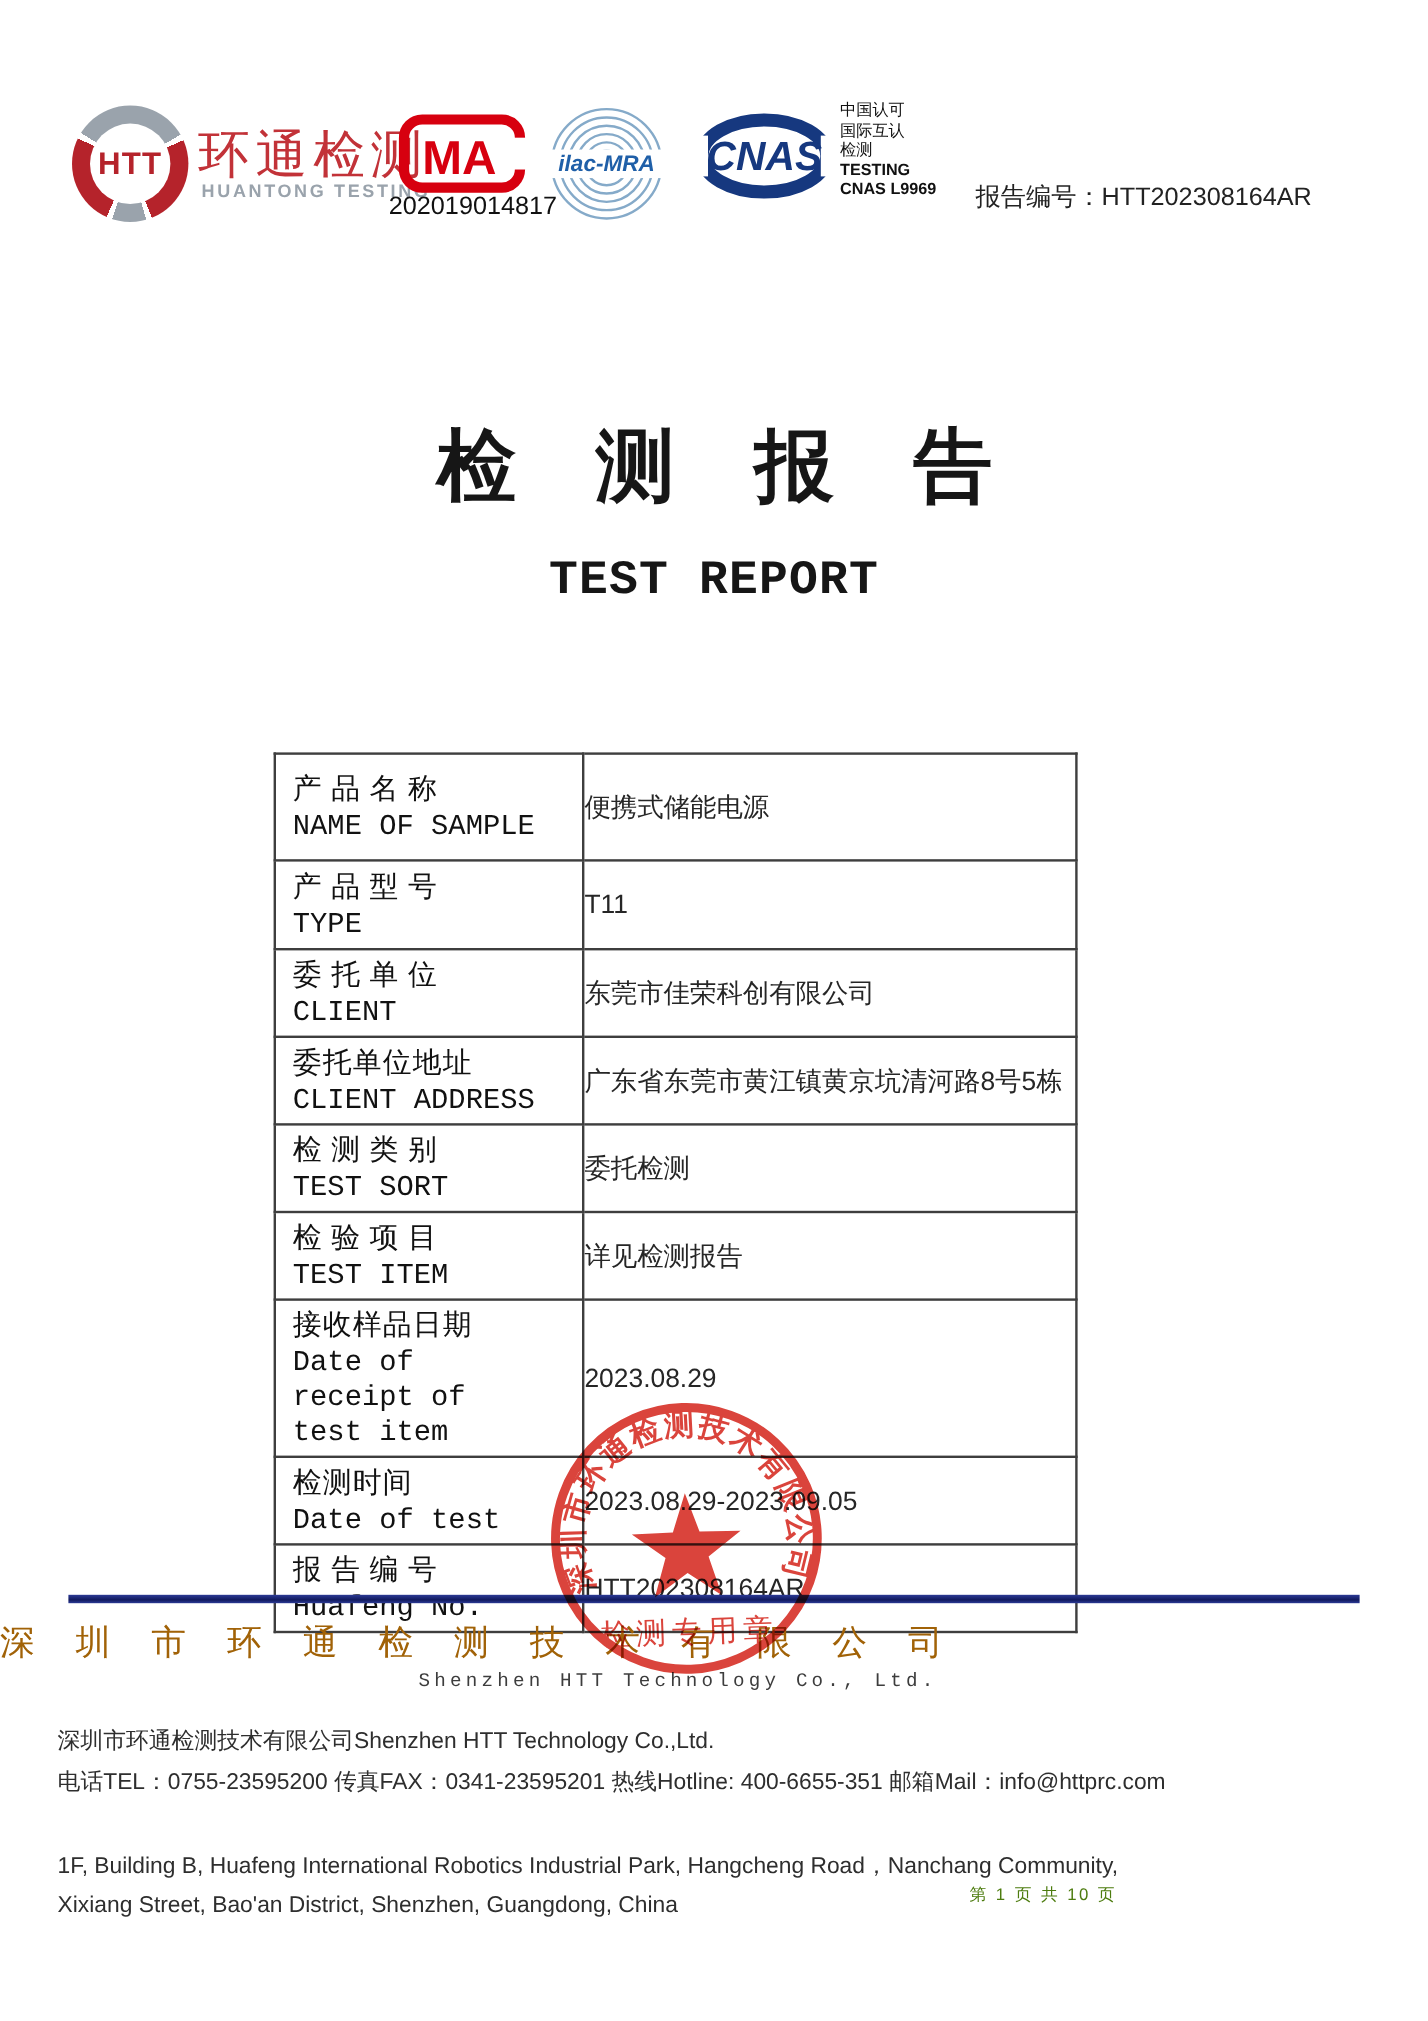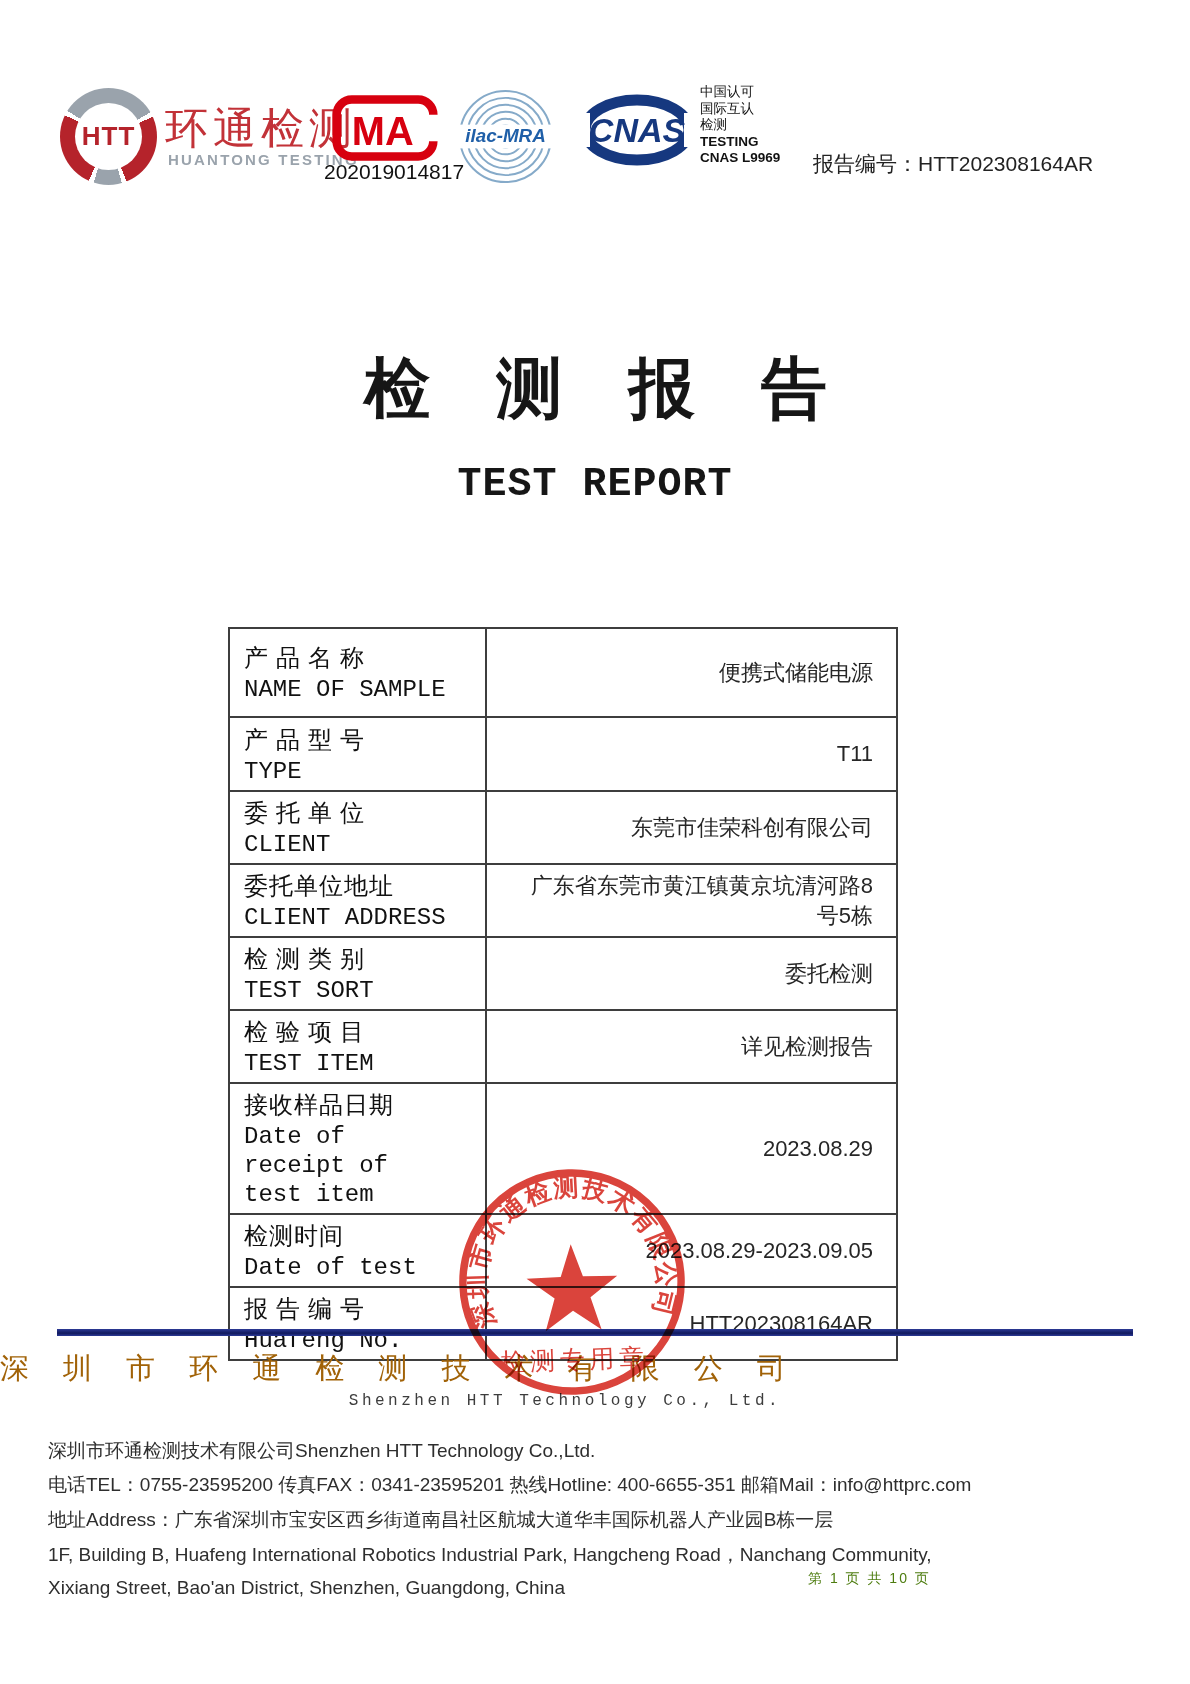--- a/index.html
+++ b/index.html
@@ -33,21 +33,21 @@
     font-family:"Liberation Mono","DejaVu Sans Mono",monospace;letter-spacing:1px;color:#161616;}
 
   
   .info-table{position:absolute;left:228px;top:627px;width:670px;border-collapse:collapse;table-layout:fixed;}
   .info-table td{border:2px solid #3e3e3e;vertical-align:middle;}
   td.lbl{width:235px;padding:4px 6px 4px 14px;}
   .lbl-cn{display:block;font-size:24px;letter-spacing:1px;color:#111;line-height:34px;
           font-family:"Liberation Serif","DejaVu Serif",serif;font-weight:500;}
   .lbl-en{display:block;font-family:"Liberation Mono","DejaVu Sans Mono",monospace;font-size:24px;
           line-height:29px;max-width:206px;color:#111;}
-  td.val{text-align:right;font-size:22px;color:#262626;padding:2px 23px;}
+  td.val{text-align:left;font-size:22px;color:#262626;padding:2px 0;}
   tr.h0{height:89px}tr.h1{height:74px}tr.h2{height:73px}tr.h3{height:73px}tr.h4{height:70px}
   tr.h5{height:68px}tr.h6{height:95px}tr.h7{height:65px}tr.h8{height:52px}
 
   
   .divider{position:absolute;left:57px;top:1329px;width:1076px;height:7px;
     background:linear-gradient(#2c3a96,#111a5e 60%,#2c3a96);}
   .company-cn{position:absolute;left:0;right:60px;top:1349px;text-align:left;font-size:29px;
     letter-spacing:13px;color:#a16207;font-weight:500;}
   .company-en{position:absolute;left:0;right:60px;top:1392px;text-align:center;font-size:16px;
     font-family:"Liberation Mono","DejaVu Sans Mono",monospace;letter-spacing:3.5px;color:#3d3d3d;}
@@ -190,18 +190,17 @@
     <circle cx="120" cy="120" r="110" fill="none" stroke="#d5281e" stroke-width="7.5"></circle>
     <text font-size="25" font-weight="600" fill="#d5281e" letter-spacing="2" font-family="Liberation Serif, serif">
       <textPath href="#sealArc" startOffset="2">深圳市环通检测技术有限公司</textPath>
     </text>
     <polygon fill="#d5281e" points="120,82 131.2,114.6 165.7,115.2 138.1,135.9 148.2,168.8 120,149 91.8,168.8 101.9,135.9 74.3,115.2 108.8,114.6"></polygon>
     <text x="120" y="207" text-anchor="middle" font-size="25" letter-spacing="5" fill="#d5281e" font-family="Liberation Serif, serif">检测专用章</text>
   </svg>
 
   <div class="foot f1">深圳市环通检测技术有限公司Shenzhen HTT Technology Co.,Ltd.</div>
   <div class="foot f2">电话TEL：0755-23595200  传真FAX：0341-23595201  热线Hotline: 400-6655-351  邮箱Mail：info@httprc.com</div>
-  <div class="foot f3">地址Address：广东省深圳市宝安区西乡街道南昌社区航城大道华丰国际机器人产业园B栋一层</div>
   <div class="foot f4">1F, Building B, Huafeng International Robotics Industrial Park, Hangcheng Road，Nanchang Community,</div>
   <div class="foot f5">Xixiang Street, Bao'an District, Shenzhen, Guangdong, China</div>
   <div class="page-num">第 1 页 共 10 页</div>
 
 </div>
 
 </body></html>

